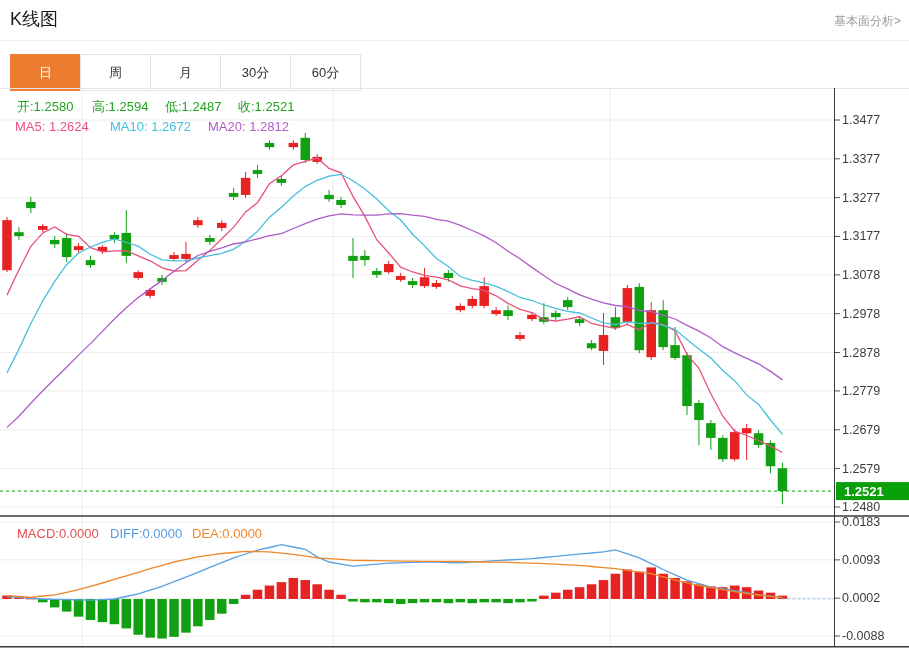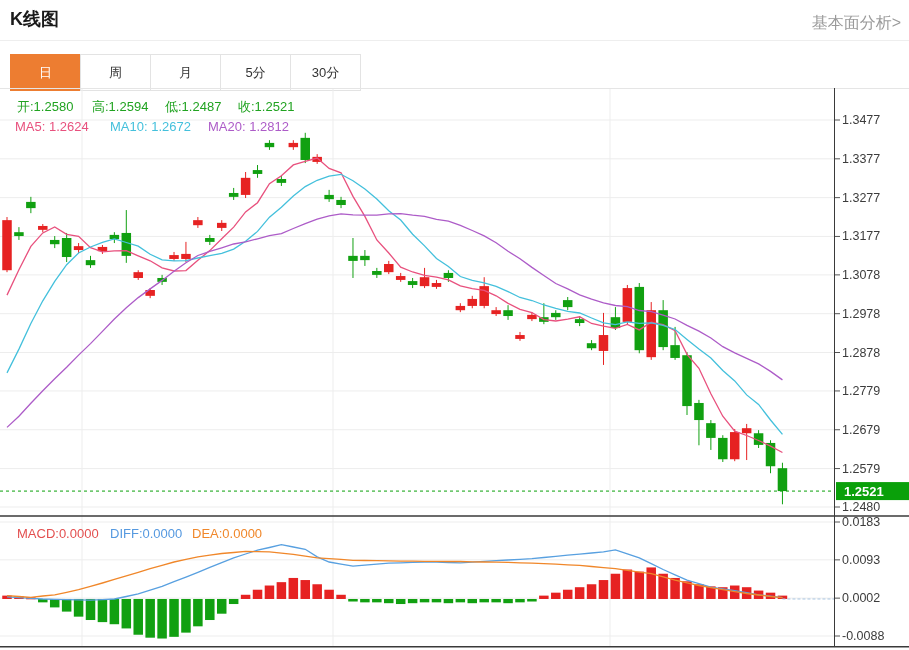--- a/index.html
+++ b/index.html
@@ -1,40 +1,40 @@
 <!DOCTYPE html>
 <html><head>
 <meta charset="utf-8">
 <style>
   html,body{margin:0;padding:0;background:#fff;}
   body{position:relative;width:909px;height:650px;overflow:hidden;
        font-family:"Liberation Sans","DejaVu Sans",sans-serif;}
-  .title{position:absolute;top:7px;left:10px;font-size:18px;font-weight:bold;color:#1a1a1a;}
-  .link{position:absolute;top:13px;right:8px;font-size:16px;color:#9a9a9a;text-decoration:none;cursor:pointer;}
+  .title{position:absolute;top:7px;left:10px;font-size:18px;font-weight:normal;color:#1a1a1a;}
+  .link{position:absolute;top:13px;right:8px;font-size:12px;color:#9a9a9a;text-decoration:none;cursor:pointer;}
   .divider{position:absolute;top:40px;left:0;width:909px;height:0;border-top:1px solid #eeeeee;}
   .tabbar{position:absolute;top:54px;left:10px;display:flex;}
   .tab{width:69px;height:35px;line-height:35px;text-align:center;font-size:13px;color:#333;
        border:1px solid #e3e3e3;margin-left:-1px;background:#fff;cursor:pointer;box-sizing:content-box;}
   .tab:first-child{margin-left:0;}
   .tab.active{background:#ed7d31;border-color:#ed7d31;color:#fff;}
   .chartwrap{position:absolute;top:88px;left:0;width:909px;height:562px;}
   svg text{font-family:"Liberation Sans","DejaVu Sans",sans-serif;}
 </style>
 </head>
 <body>
 
 <div class="title">K线图</div>
 <a class="link">基本面分析&gt;</a>
 <div class="divider"></div>
 <div class="tabbar" id="tabbar">
     <div class="tab active">日</div>
     <div class="tab">周</div>
     <div class="tab">月</div>
-    <div class="tab">5分</div>
     <div class="tab">30分</div>
+    <div class="tab">60分</div>
   </div>
 <div class="chartwrap">
   <svg id="chart-svg" width="909" height="562">
       <g>
         <line x1="82" y1="0" x2="82" y2="559" stroke="#ededed" stroke-width="1"></line>
         <line x1="333" y1="0" x2="333" y2="559" stroke="#ededed" stroke-width="1"></line>
         <line x1="610" y1="0" x2="610" y2="559" stroke="#ededed" stroke-width="1"></line>
         <line x1="0" y1="32" x2="834" y2="32" stroke="#ededed" stroke-width="1"></line>
         <line x1="0" y1="70.81644934804422" x2="834" y2="70.81644934804422" stroke="#ededed" stroke-width="1"></line>
         <line x1="0" y1="109.63289869608755" x2="834" y2="109.63289869608755" stroke="#ededed" stroke-width="1"></line>

